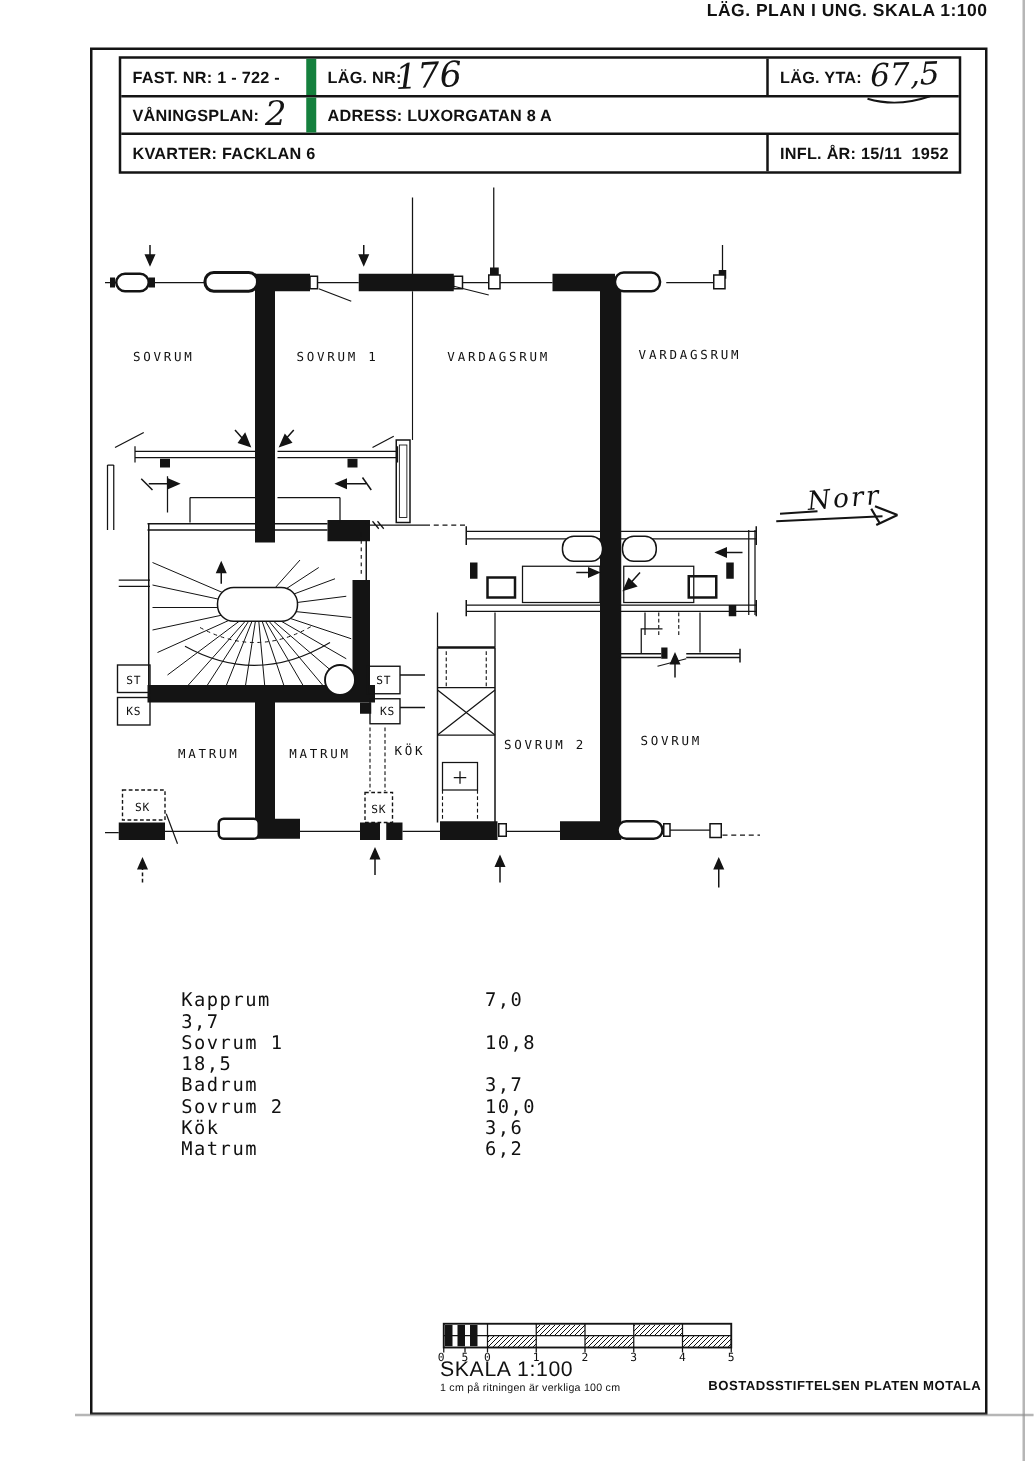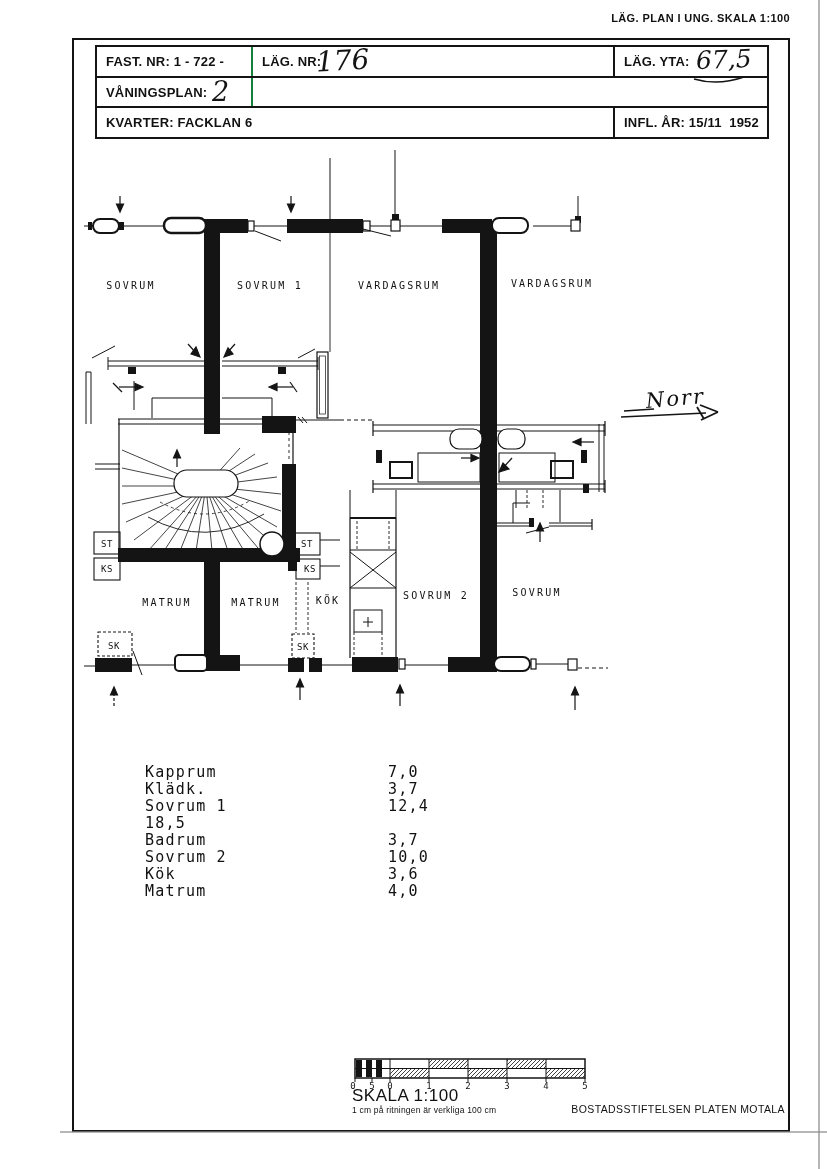--- a/index.html
+++ b/index.html
@@ -8,30 +8,30 @@
   .abs{position:absolute}
   
   .sheet-border{position:absolute;left:72px;top:38px;width:714px;height:1090px;
                 border:2.5px solid #141414}
   .htable{position:absolute;left:95px;top:45px;width:670px;height:90px;
           border:2px solid #141414;display:flex;flex-direction:column}
   .hrow{display:flex;flex:1;border-bottom:2px solid #141414;position:relative}
   .hrow:last-child{border-bottom:none}
   .hcell{display:flex;align-items:center;padding-left:9px;box-sizing:border-box;
          font-size:13px;font-weight:bold;letter-spacing:.2px;white-space:pre}
-  .cdiv-r{border-right:2px solid #15803d}
+  .cdiv-r{border-right:8px solid #15803d}
   .cdiv-l{border-left:2px solid #141414}
   .w156{width:156px}.w155{width:154px}.grow{flex:1}
   .handwrite{font-family:"DejaVu Serif",serif;font-style:italic;color:#141414}
-  .top-title{position:absolute;top:12px;right:37px;font-size:11px;font-weight:bold;
+  .top-title{position:absolute;top:0;right:37px;font-size:14px;font-weight:bold;
              letter-spacing:.4px}
-  .footer-text{position:absolute;top:1103px;right:42px;font-size:10.5px;font-weight:normal;
+  .footer-text{position:absolute;top:1103px;right:42px;font-size:10.5px;font-weight:bold;
                letter-spacing:.4px}
   
-  .area-list{position:absolute;left:145px;top:764px;width:300px;
+  .area-list{position:absolute;left:145px;top:792px;width:300px;
              font-family:"DejaVu Sans Mono",monospace;font-size:15px;letter-spacing:1.2px}
   .area-row{display:flex;height:17px;line-height:17px}
   .area-name{width:243px;white-space:pre}
   .area-val{white-space:pre}
   svg{position:absolute;left:0;top:0}
   svg text{font-family:"DejaVu Sans Mono",monospace;fill:#111}
   .room-lb{font-size:10px;letter-spacing:2.2px}
   .closet-lb{font-size:9px;letter-spacing:.5px}
   .tick-lb{font-size:9px;letter-spacing:0}
   .skala-lb{font-family:"Liberation Sans",sans-serif;font-size:17px;letter-spacing:.5px}
@@ -53,62 +53,62 @@
       <span>LÄG. NR:</span>
     </div>
     <div class="hcell w155 cdiv-l">
       <span>LÄG. YTA:</span>
     </div>
   </div>
   <div class="hrow">
     <div class="hcell w156 cdiv-r">
       <span>VÅNINGSPLAN:</span>
     </div>
+    <div class="hcell grow">ADRESS: LUXORGATAN 8 A</div>
   </div>
   <div class="hrow">
     <div class="hcell grow">KVARTER: FACKLAN 6</div>
     <div class="hcell w155 cdiv-l">INFL. ÅR: 15/11  1952</div>
   </div>
 </div>
 
 <div class="abs handwrite" style="left:316px;top:44px;font-size:28px;transform:rotate(-3deg)">176</div>
 <div class="abs handwrite" style="left:696px;top:45px;font-size:25px;transform:rotate(-2deg)">67,5</div>
 <div class="abs handwrite" style="left:212px;top:76px;font-size:27px">2</div>
 
 <div class="area-list">
   <div class="area-row">
       <span class="area-name">Kapprum</span>
       <span class="area-val">7,0</span>
     </div>
   <div class="area-row">
-      <span class="area-name">Klädk.</span>
       <span class="area-val">3,7</span>
     </div>
   <div class="area-row">
       <span class="area-name">Sovrum 1</span>
-      <span class="area-val">12,4</span>
+      <span class="area-val">10,8</span>
     </div>
   <div class="area-row">
       <span class="area-val">18,5</span>
     </div>
   <div class="area-row">
       <span class="area-name">Badrum</span>
       <span class="area-val">3,7</span>
     </div>
   <div class="area-row">
       <span class="area-name">Sovrum 2</span>
       <span class="area-val">10,0</span>
     </div>
   <div class="area-row">
       <span class="area-name">Kök</span>
       <span class="area-val">3,6</span>
     </div>
   <div class="area-row">
       <span class="area-name">Matrum</span>
-      <span class="area-val">4,0</span>
+      <span class="area-val">6,2</span>
     </div>
 </div>
 
 <div class="footer-text">BOSTADSSTIFTELSEN PLATEN MOTALA</div>
 
 <div class="artifact" style="left:818px;top:0;width:2px;height:1169px"></div>
 <div class="artifact" style="left:60px;top:1131px;width:767px;height:1.5px"></div>
 
 <svg width="827" height="1169" viewBox="0 0 827 1169">
   <defs>

